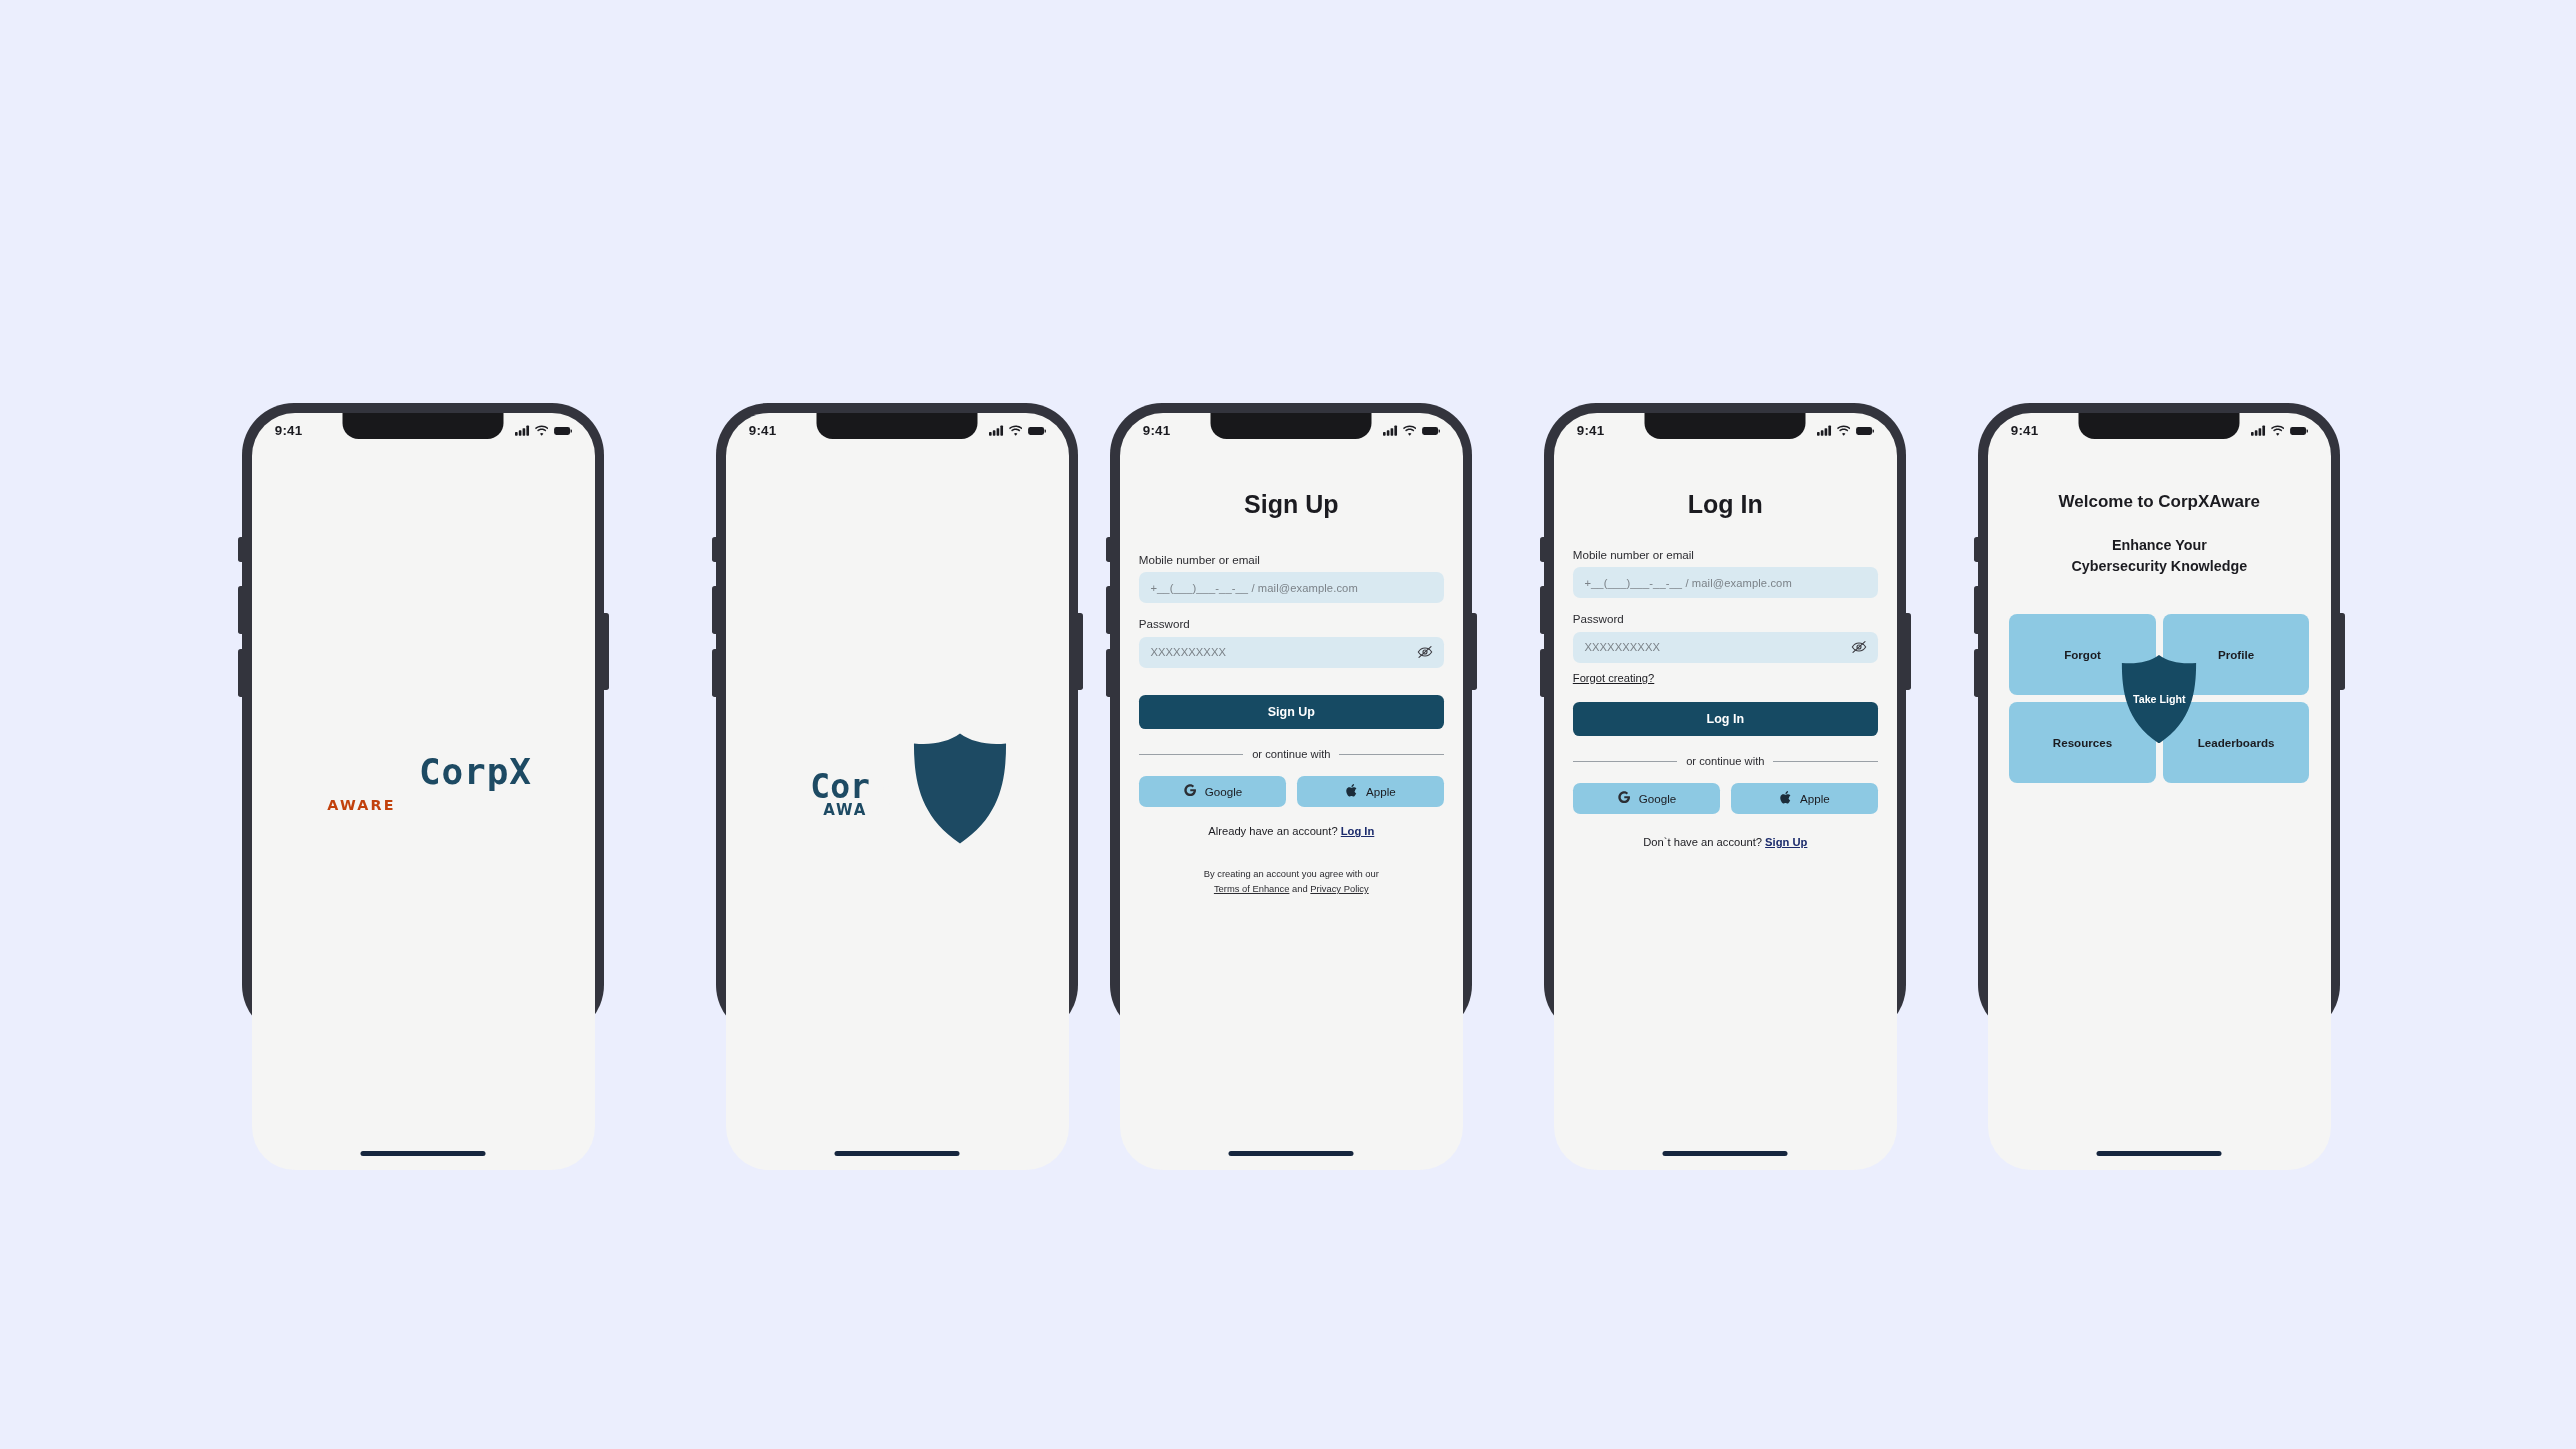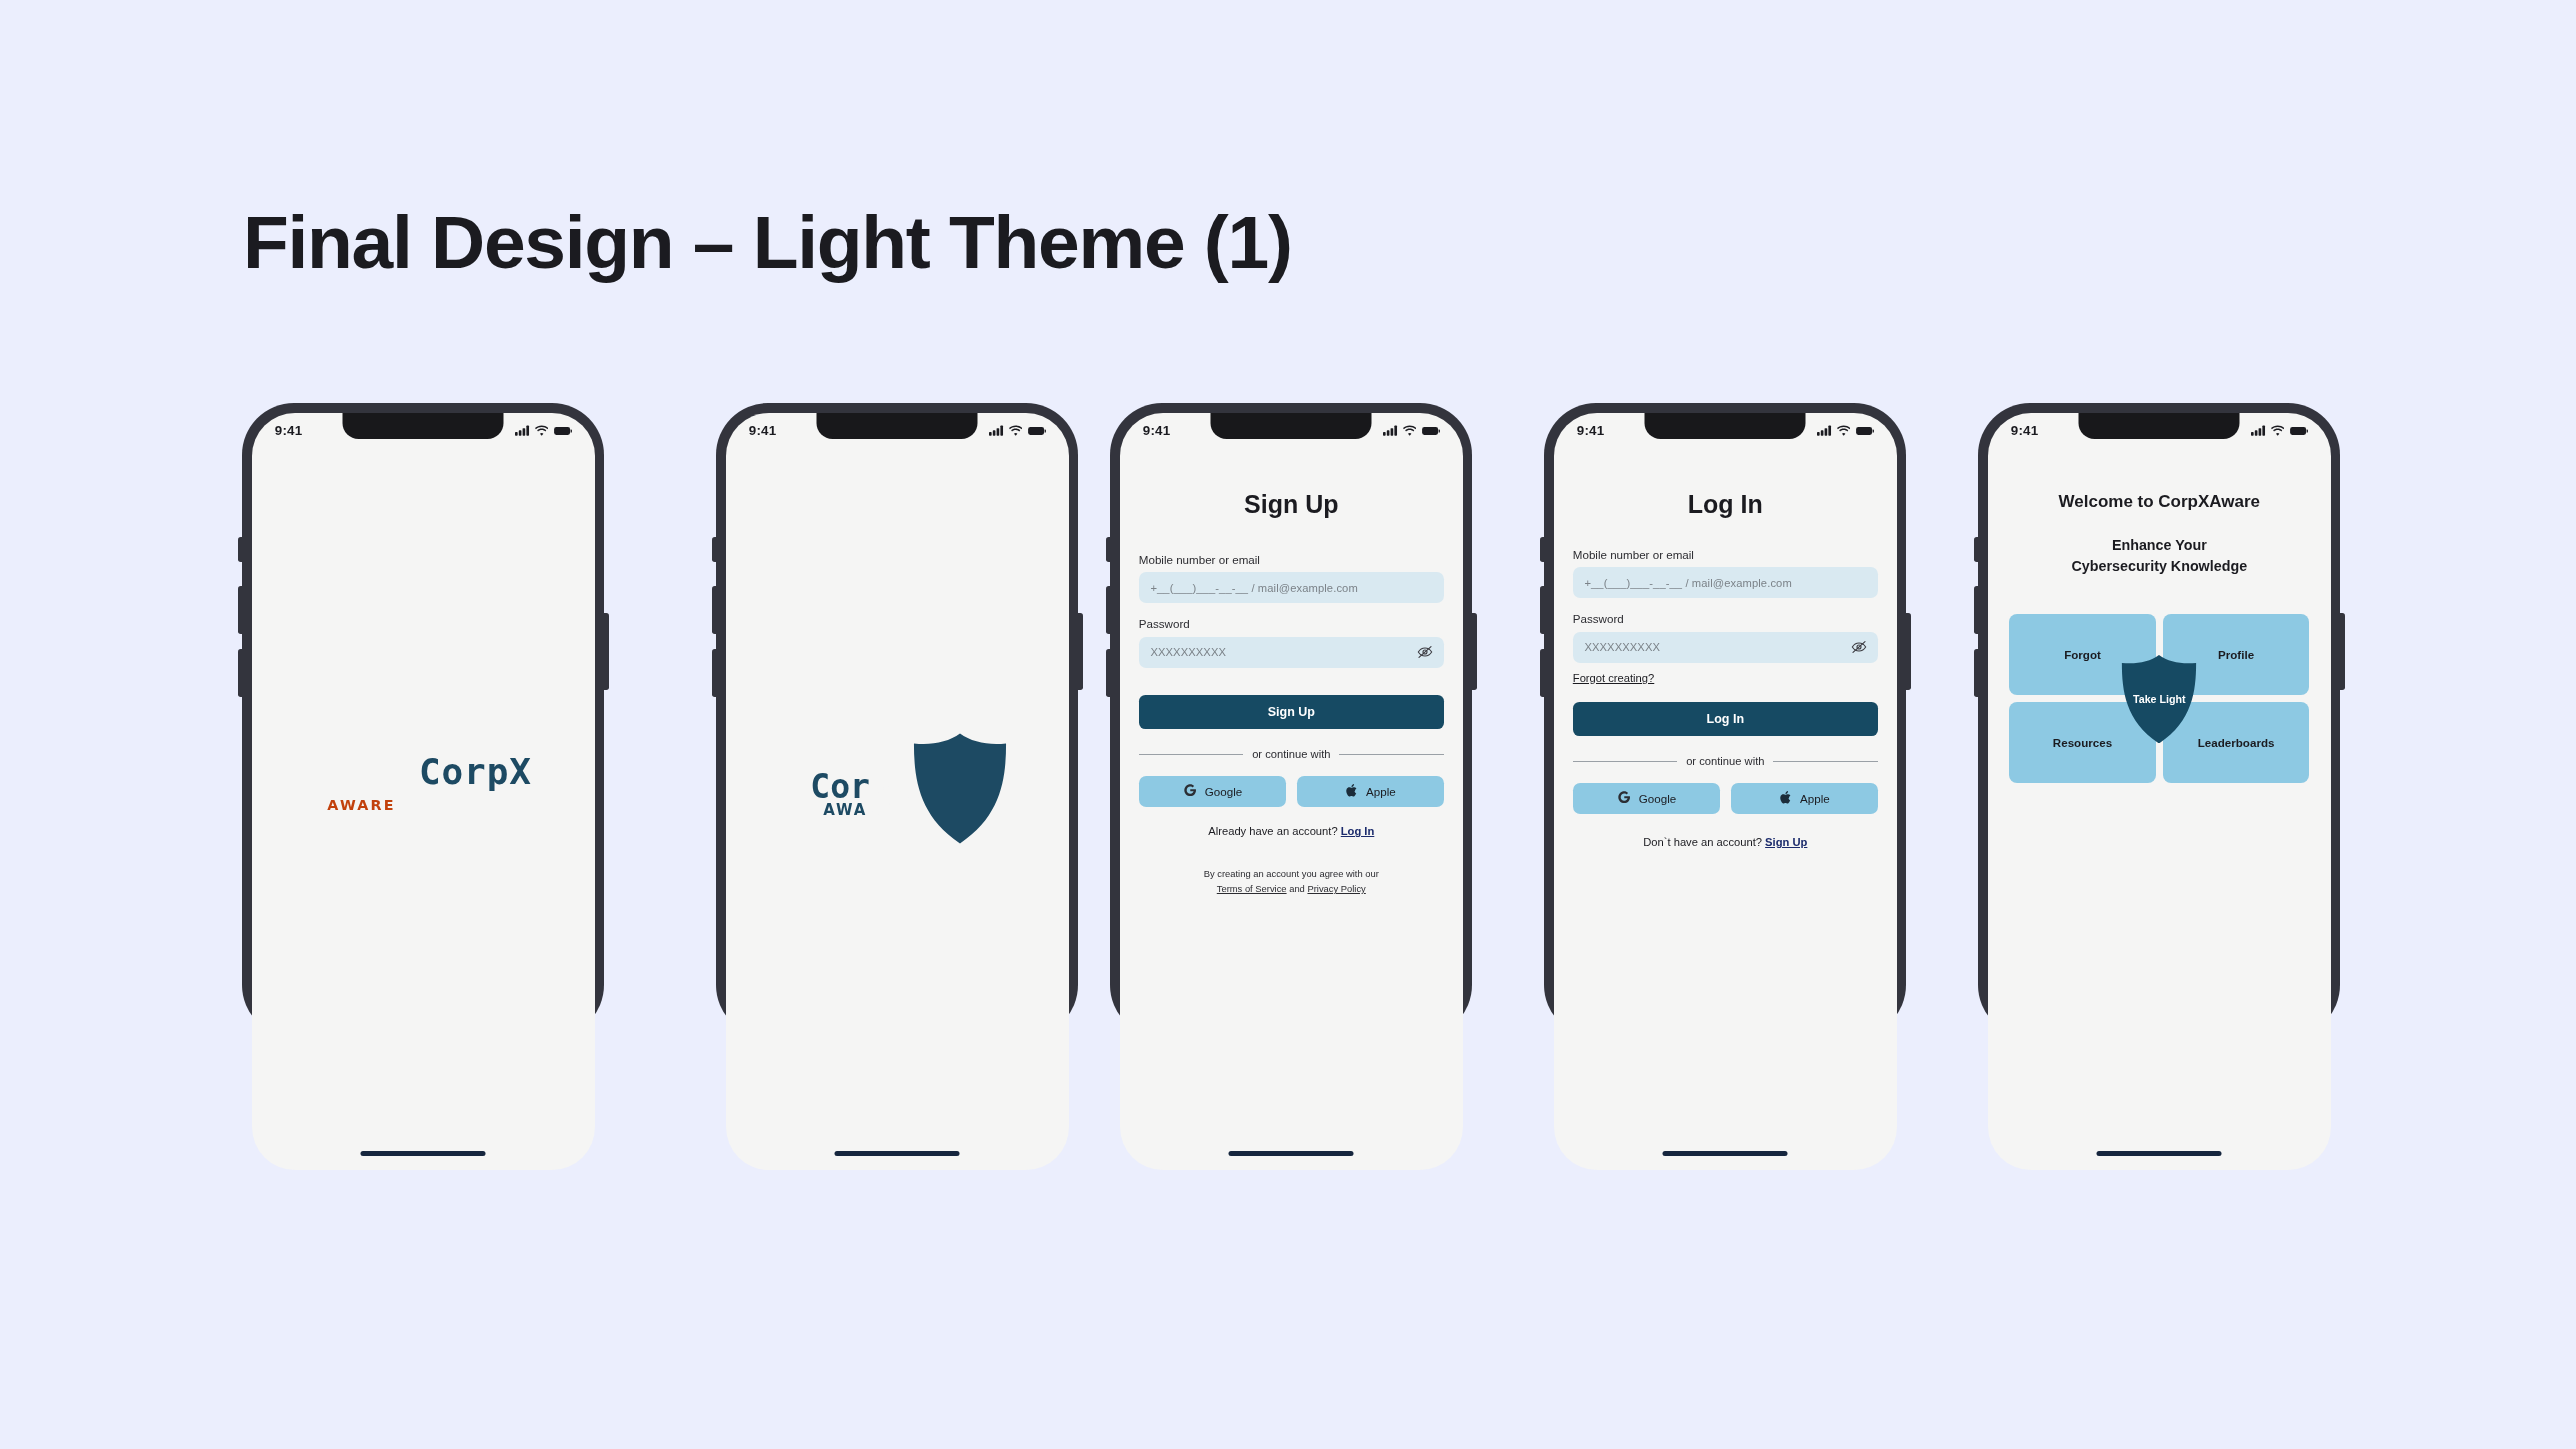--- a/index.html
+++ b/index.html
@@ -241,21 +241,20 @@
     position: relative;
     font-size: 10.7px; font-weight: bold; color: #ffffff;
     z-index: 2;
   }
 </style>
 </head>
 <body>
 
 <div class="page">
 
-  <div class="page-title">Final Design – Light Theme (1)</div>
 
   <div class="phones">
 
     <div class="phone" style="left:242px;">
       <div class="btn-side btn-mute"></div>
       <div class="btn-side btn-volup"></div>
       <div class="btn-side btn-voldn"></div>
       <div class="btn-side btn-power"></div>
       <div class="screen">
         <div class="notch"></div>
@@ -433,21 +432,21 @@
           </div>
 
           <div class="switch-line" style="margin-top:18px;">
             <span>Already have an account?</span>
             <a class="lnk" href="#">Log In</a>
           </div>
 
           <div class="legal" style="margin-top:30px;text-align:center;">
             <div>By creating an account you agree with our</div>
             <div>
-              <a class="lnk" href="#">Terms of Service</a>
+              <a class="lnk" href="#">Terms of Enhance</a>
               <span>and</span>
               <a class="lnk" href="#">Privacy Policy</a>
             </div>
           </div>
         </div>
 
         <div class="home-indicator"></div>
       </div>
     </div>
 

